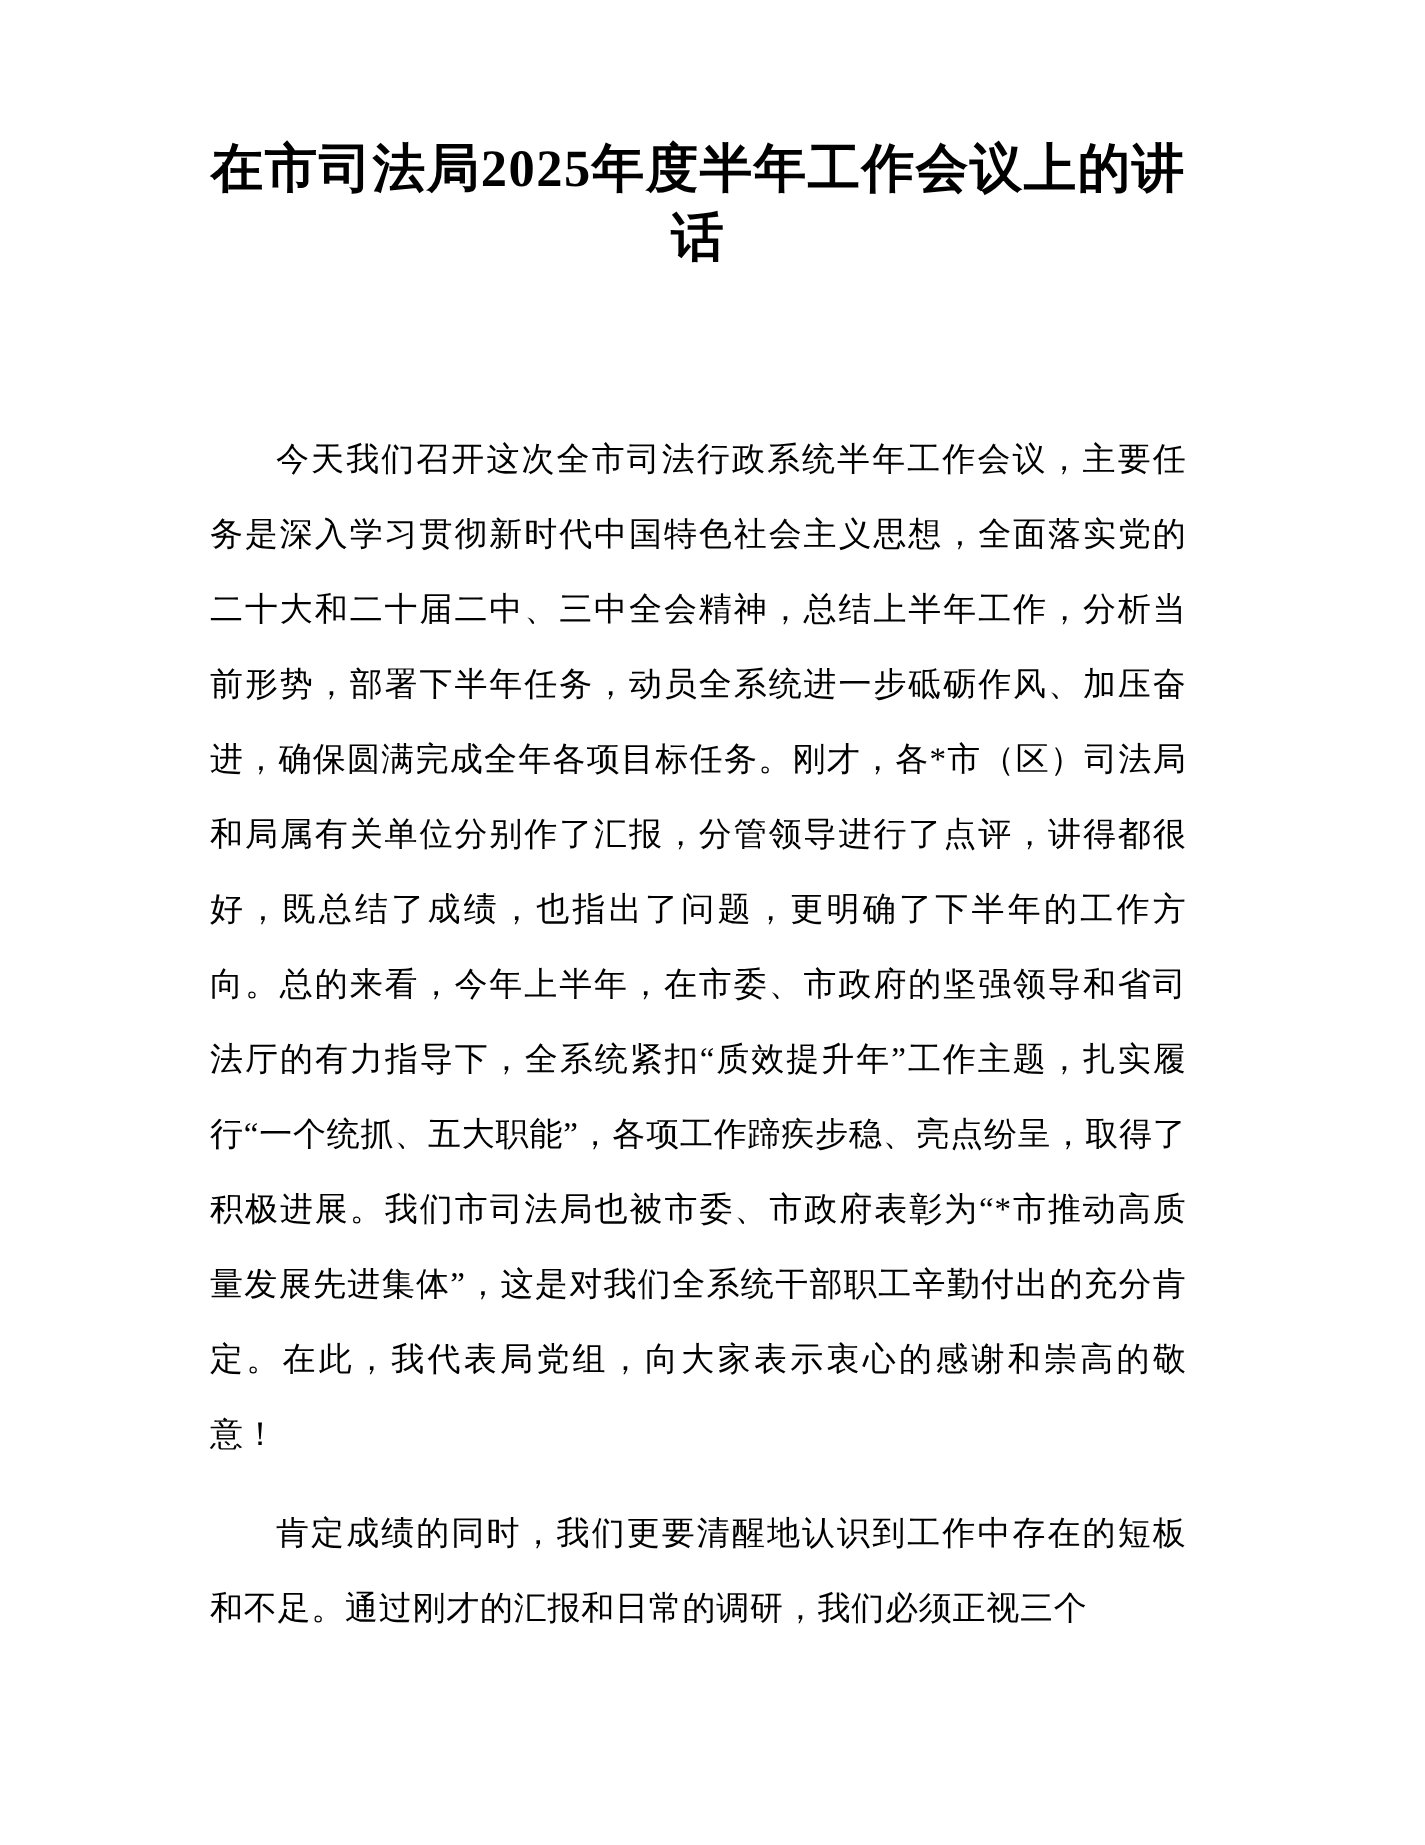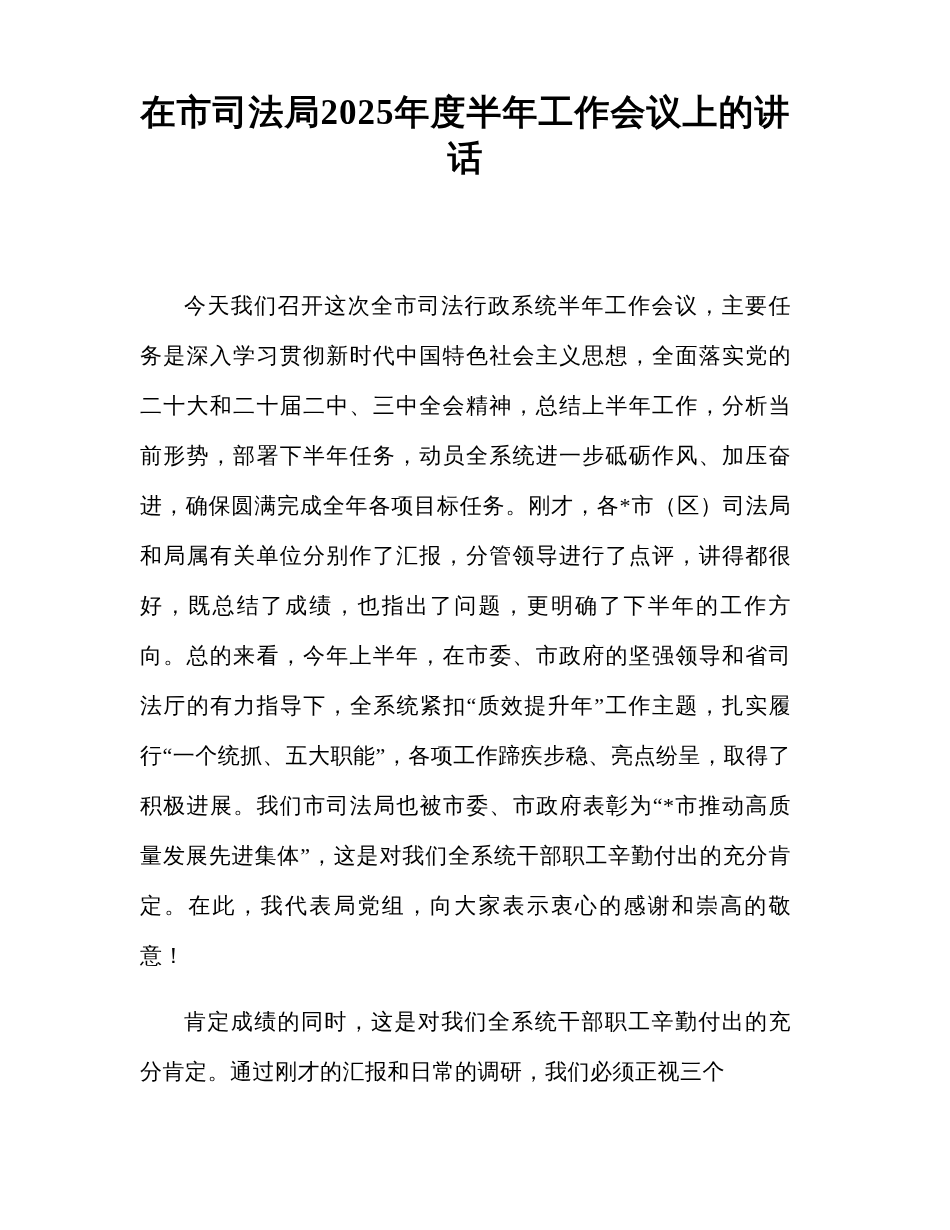--- a/index.html
+++ b/index.html
@@ -36,14 +36,14 @@
 </style>
 </head>
 <body>
 
 <div class="page">
   <h1 class="doc-title">在市司法局2025年度半年工作会议上的讲话</h1>
 
 
   <p class="doc-paragraph">今天我们召开这次全市司法行政系统半年工作会议，主要任务是深入学习贯彻新时代中国特色社会主义思想，全面落实党的二十大和二十届二中、三中全会精神，总结上半年工作，分析当前形势，部署下半年任务，动员全系统进一步砥砺作风、加压奋进，确保圆满完成全年各项目标任务。刚才，各*市（区）司法局和局属有关单位分别作了汇报，分管领导进行了点评，讲得都很好，既总结了成绩，也指出了问题，更明确了下半年的工作方向。总的来看，今年上半年，在市委、市政府的坚强领导和省司法厅的有力指导下，全系统紧扣“质效提升年”工作主题，扎实履行“一个统抓、五大职能”，各项工作蹄疾步稳、亮点纷呈，取得了积极进展。我们市司法局也被市委、市政府表彰为“*市推动高质量发展先进集体”，这是对我们全系统干部职工辛勤付出的充分肯定。在此，我代表局党组，向大家表示衷心的感谢和崇高的敬意！</p>
 
-  <p class="doc-paragraph">肯定成绩的同时，这是对我们全系统干部职工辛勤付出的充分肯定。通过刚才的汇报和日常的调研，我们必须正视三个</p>
+  <p class="doc-paragraph">肯定成绩的同时，我们更要清醒地认识到工作中存在的短板和不足。通过刚才的汇报和日常的调研，我们必须正视三个</p>
 </div>
 
 </body></html>

